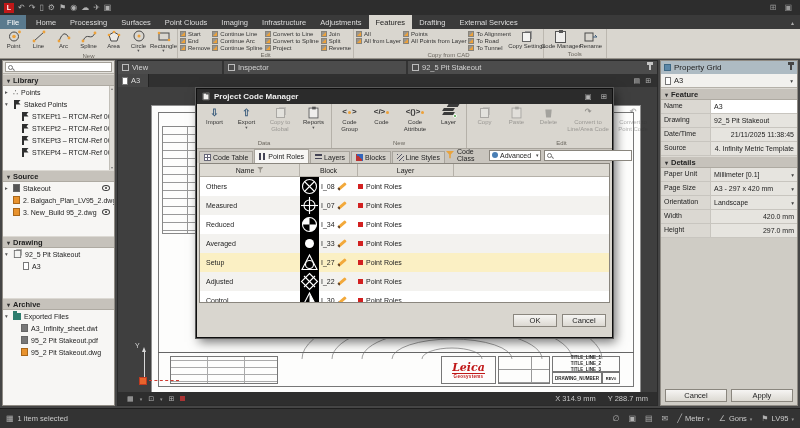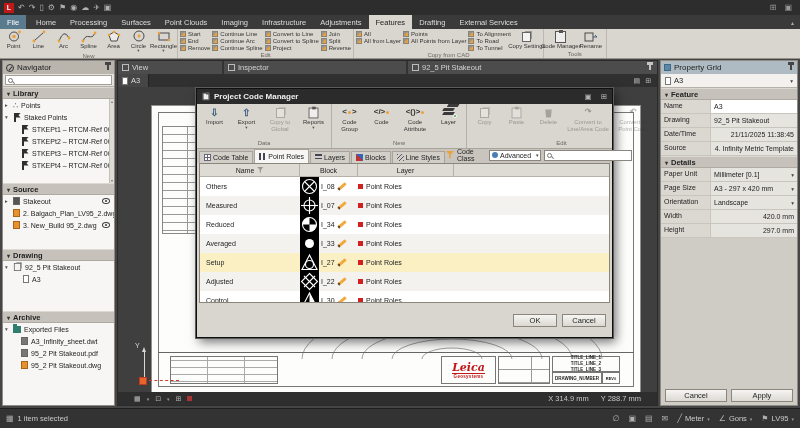--- a/index.html
+++ b/index.html
@@ -93,21 +93,21 @@
 .leica-sub{color:#c01818;font-size:4.5px;font-weight:bold;letter-spacing:.3px;}
 .info-grid{position:absolute;left:340px;top:3px;width:52px;height:28px;border:1px solid #777;background:repeating-linear-gradient(to bottom,transparent 0 6px,#999 6px 6.5px),repeating-linear-gradient(to right,transparent 0 16px,#999 16px 16.5px);}
 .title-box{position:absolute;left:394px;top:3px;width:68px;height:16px;border:1px solid #777;display:flex;flex-direction:column;align-items:center;justify-content:center;font-size:4.5px;font-weight:bold;line-height:1.4;}
 .dn-box{position:absolute;left:394px;top:19px;width:50px;height:12px;border:1px solid #777;display:flex;align-items:center;justify-content:center;font-size:4.5px;font-weight:bold;}
 .rev-box{position:absolute;left:444px;top:19px;width:18px;height:12px;border:1px solid #777;display:flex;align-items:center;justify-content:center;font-size:4px;font-weight:bold;}
 .ucs-y{position:absolute;left:26px;top:264px;width:1px;height:26px;background:#d8d8d8;}
 .ucs-y::before{content:"";position:absolute;left:-2px;top:-4px;border-left:2.5px solid transparent;border-right:2.5px solid transparent;border-bottom:5px solid #d8d8d8;}
 .ucs-ylabel{position:absolute;left:17px;top:255px;color:#d8d8d8;font-size:7px;}
 .ucs-sq{position:absolute;left:21px;top:290px;width:8px;height:8px;background:#e8642c;border:1px solid #c03a20;}
 .ucs-dash{position:absolute;left:31px;top:293px;width:30px;border-top:1px dashed #d03a30;}
-.view-status{position:absolute;left:0;bottom:0;width:100%;height:13px;background:#2e2e2e;display:flex;align-items:center;gap:6px;padding:0 16px;color:#b5b5b5;font-size:7px;}
+.view-status{position:absolute;left:0;bottom:0;width:100%;height:13px;background:#2e2e2e;display:flex;align-items:center;gap:6px;padding:0 9px;color:#b5b5b5;font-size:7px;}
 .vs-coords{margin-left:auto;display:flex;gap:12px;color:#c8c8c8;font-size:7.5px;}
 .red-dot{width:5px;height:5px;background:#a33;flex:none;}
 
 
 .dialog{position:absolute;left:196px;top:88px;width:417px;height:250px;background:#d9d6cf;border:1px solid #0f0f0f;box-shadow:0 0 0 1px #5a5a5a,3px 4px 10px rgba(0,0,0,.55);z-index:50;display:flex;flex-direction:column;}
 .dlg-title{height:15px;background:#2b2b2b;color:#eee;display:flex;align-items:center;gap:4px;padding:0 5px;font-size:8px;font-weight:bold;flex:none;}
 .dlg-title .clip-ic{width:8px;height:9px;transform:scale(.8);}
 .dlg-title-icons{margin-left:auto;display:flex;gap:9px;color:#b5b5b5;font-weight:normal;font-size:7.5px;}
 .dlg-toolbar{height:45px;border-bottom:1px solid #a8a49c;display:flex;flex:none;}
 .dgroup{display:flex;flex-direction:column;border-right:1px solid #b5b1a9;padding:0 2px;}
@@ -419,25 +419,20 @@
             </svg>
           </span>
         <span>Rename</span>
       </div>
     </div>
     <div class="rgroup-label">Tools</div>
   </div>
 </div>
 
 <div class="panel navigator">
-  <div class="panel-hdr">
-    <span class="nav-compass"></span>
-    <span>Navigator</span>
-    <span class="pin-ic"></span>
-  </div>
   <div class="search-row">
     <div class="search-box">
       <span class="mag"></span>
       <input style="">
     </div>
   </div>
 
   <div class="sec-hdr">
     <span class="sec-caret">▾</span>
     <span>Library</span>

